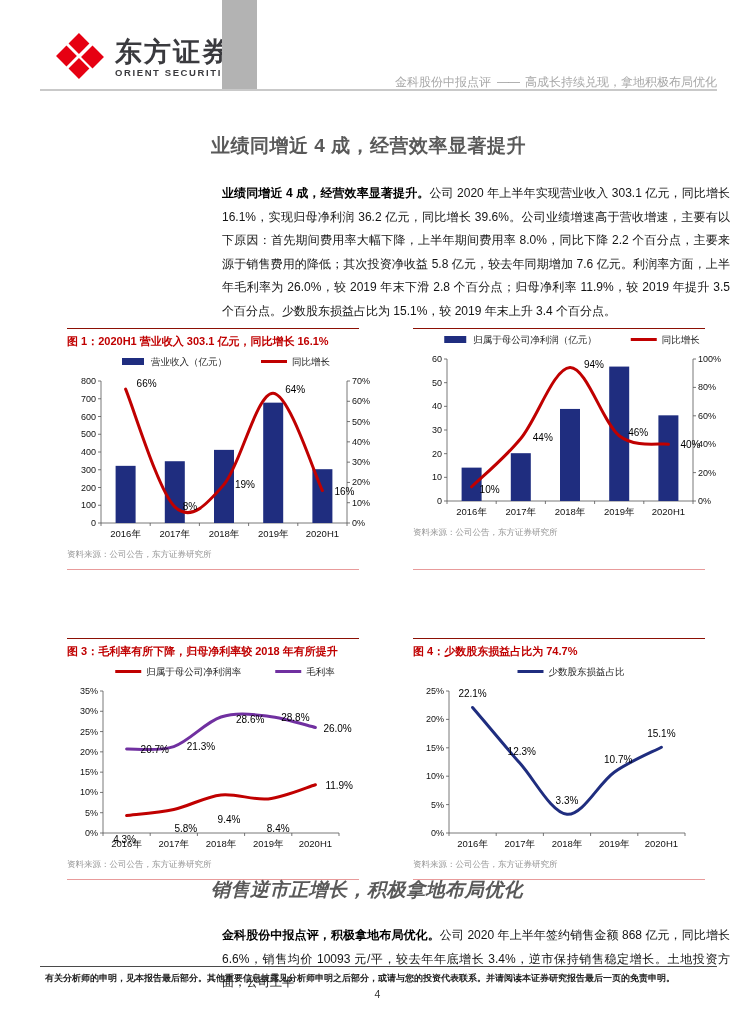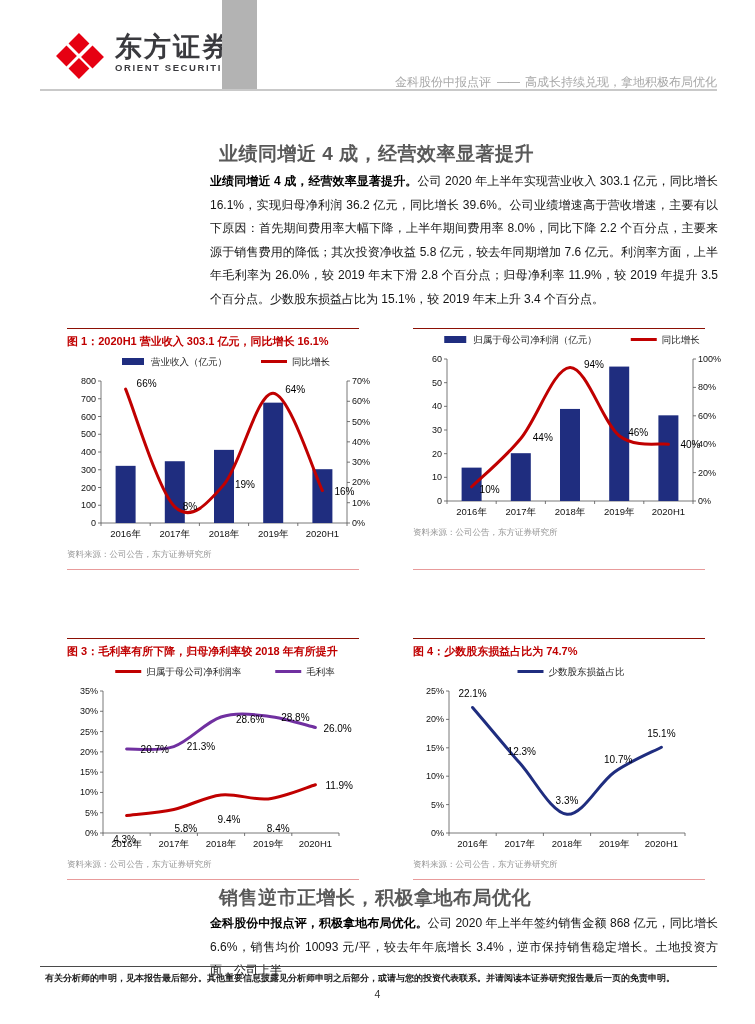--- a/index.html
+++ b/index.html
@@ -1,32 +1,32 @@
 <!DOCTYPE html>
 <html style="--brand-red: #e60012; --fig-red: #c00000;"><head>
 <meta charset="utf-8">
 <style>
   html,body{margin:0;padding:0;background:#fff;}
   .page{position:relative;width:755px;height:1024px;background:#fff;overflow:hidden;
         font-family:"Liberation Sans","DejaVu Sans",sans-serif;color:#1a1a1a;}
   
-  .brand{position:absolute;left:55px;top:32px;display:flex;}
+  .brand{position:absolute;left:55px;top:32px;display:flex;align-items:center;}
   .brand-icon{width:50px;height:50px;margin-right:10px;}
   .brand-cn{font-size:27px;font-weight:bold;color:#3a3a3e;letter-spacing:2px;line-height:30px;}
   .brand-en{font-size:9.5px;font-weight:bold;color:#3a3a3e;letter-spacing:1.6px;}
   .header-vbar{position:absolute;left:222px;top:0;width:35px;height:90px;background:#b3b3b3;}
   .header-meta{position:absolute;right:38px;top:74px;font-size:12px;color:#a8a8a8;}
   .header-meta .dash{margin:0 6px;letter-spacing:-1px;}
   .header-rule{position:absolute;left:40px;top:89px;width:677px;border-top:2px solid #c9c9c9;}
   
-  .sec-title{position:absolute;left:210px;width:510px;margin:9px;font-size:19px;font-weight:bold;
+  .sec-title{position:absolute;left:210px;width:510px;margin:1px;font-size:19px;font-weight:bold;
              color:#595959;letter-spacing:.5px;}
   .sec1-title{top:132px;}
-  .sec2-title{top:876px;}
-  .para{position:absolute;left:210px;width:508px;margin:0;font-size:12px;line-height:23.5px;
+  .sec2-title{top:876px;font-style:italic;}
+  .para{position:absolute;left:210px;width:508px;margin:12px;font-size:12px;line-height:23.5px;
         text-align:justify;color:#141414;}
   .para1{top:170px;}
   .para2{top:912px;height:78px;overflow:hidden;}
   .para b{color:#000;}
   
   .fig-grid{position:absolute;left:55px;top:316px;width:662px;display:grid;
             grid-template-columns:316px 316px;column-gap:30px;row-gap:44px;}
   .fig{margin:12px;border-top:1px solid #8c1004;border-bottom:1px solid #e89b9b;}
   .fig-title{color:var(--fig-red,#c00000);font-weight:bold;font-size:11px;padding:5px 0 2px;}
   .chart{width:316px;height:192px;display:block;}

